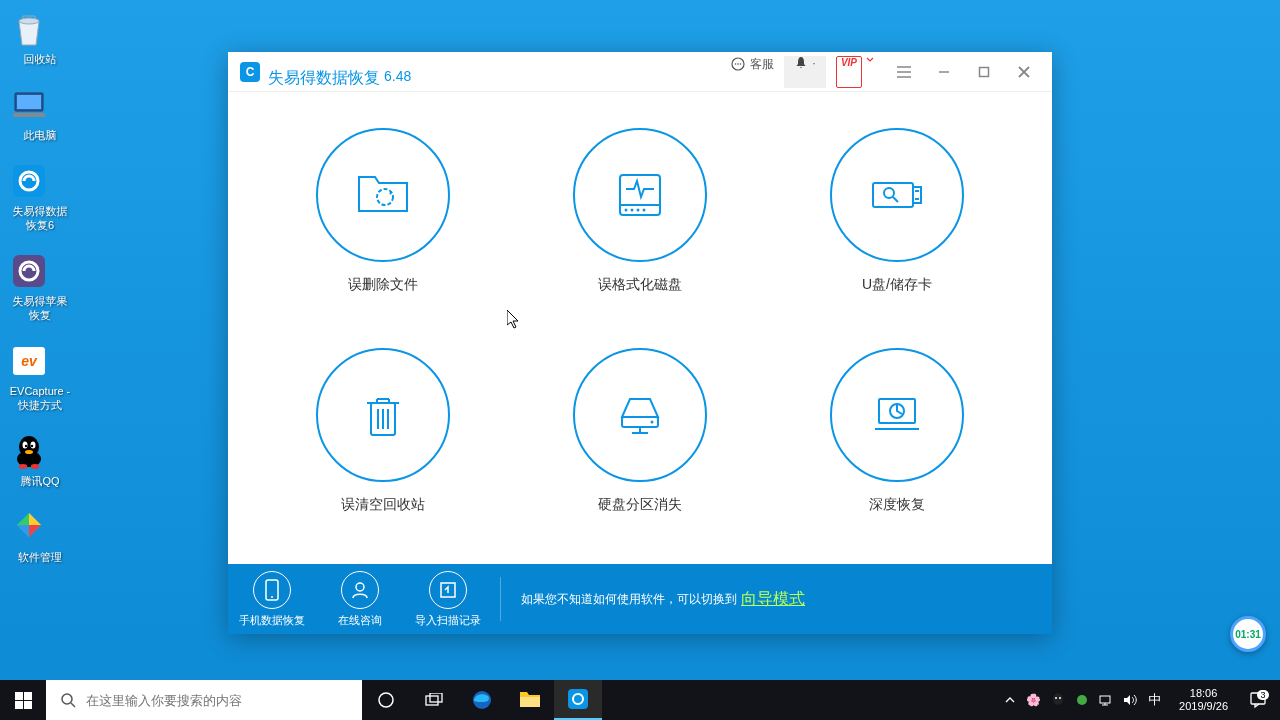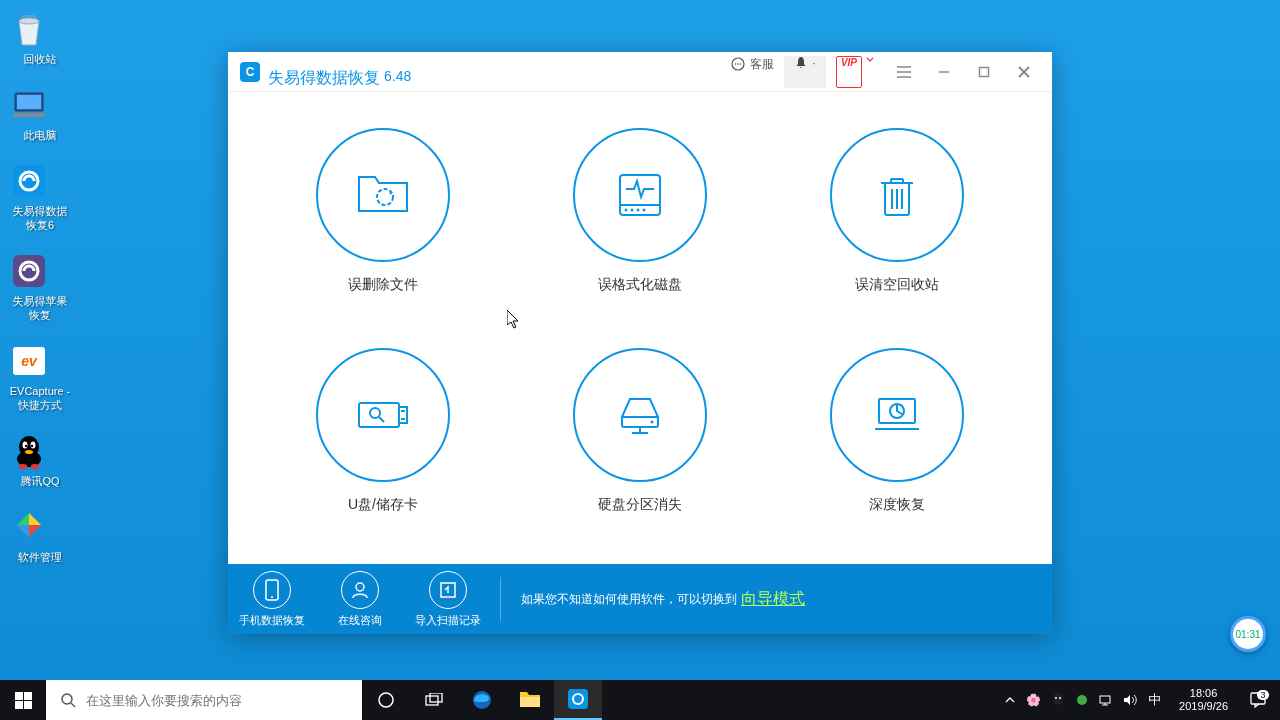--- a/index.html
+++ b/index.html
@@ -33,21 +33,21 @@
 
 .footer { height: 70px; background: #0585d2; display: flex; align-items: center; color: #fff; }
 .footer-btn { width: 88px; height: 100%; display: flex; flex-direction: column; align-items: center; justify-content: center; cursor: pointer; gap: 4px; }
 .footer-circle { width: 38px; height: 38px; border: 1.5px solid #fff; border-radius: 50%; display: flex; align-items: center; justify-content: center; }
 .footer-lbl { font-size: 11px; }
 .footer-sep { width: 1px; height: 44px; background: rgba(255,255,255,.3); margin: 0 20px 0 8px; }
 .footer-msg { font-size: 12px; }
 .footer-link { color: #b7ff55; text-decoration: underline; margin-left: 4px; cursor: pointer; }
 
 
-.float-badge { position: absolute; right: 14px; bottom: 68px; width: 36px; height: 36px; border-radius: 50%; background: #fff; border: 3px solid #4da3ff; display: flex; align-items: center; justify-content: center; font-size: 10px; color: #0a6; font-weight: normal; box-shadow: 0 2px 6px rgba(0,0,0,.3); }
+.float-badge { position: absolute; right: 14px; bottom: 68px; width: 36px; height: 36px; border-radius: 50%; background: #fff; border: 3px solid #4da3ff; display: flex; align-items: center; justify-content: center; font-size: 10px; color: #0a6; font-weight: bold; box-shadow: 0 2px 6px rgba(0,0,0,.3); }
 
 
 .taskbar { position: absolute; bottom: 0; left: 0; width: 100%; height: 40px; background: #111318; display: flex; align-items: center; color: #fff; }
 .start-btn { width: 46px; height: 100%; display: flex; align-items: center; justify-content: center; cursor: pointer; }
 .search-box { flex: 0 0 316px; height: 100%; background: #fff; display: flex; align-items: center; padding: 12px 14px; gap: 10px; }
 .search-input { flex: 1; border: none; outline: none; font-size: 13px; color: #333; background: transparent; }
 .task-icons { display: flex; height: 100%; }
 .task-icon { width: 48px; height: 100%; display: flex; align-items: center; justify-content: center; cursor: pointer; }
 .task-icon.active { border-bottom: 2px solid #5cf; background: #2a2a2a; }
 .tray { margin-left: auto; display: flex; align-items: center; height: 100%; gap: 6px; padding-right: 6px; }
@@ -210,40 +210,40 @@
             <circle cx="14" cy="41" r="1.5" fill="#0a95e6"></circle>
             <circle cx="20" cy="41" r="1.5" fill="#0a95e6"></circle>
             <circle cx="26" cy="41" r="1.5" fill="#0a95e6"></circle>
             <circle cx="32" cy="41" r="1.5" fill="#0a95e6"></circle>
           </svg>
         </div>
       <div class="opt-label">误格式化磁盘</div>
     </div>
     <div class="opt">
       <div class="circle">
-          <svg width="40" height="48" viewBox="0 0 40 48">
-            <rect x="8" y="12" width="24" height="32" rx="2" fill="none" stroke="#0a95e6" stroke-width="2"></rect>
-            <path d="M4 12 H36 M14 8 H26 M14 8 L14 12 M26 8 L26 12" stroke="#0a95e6" stroke-width="2"></path>
-            <path d="M15 18 V38 M20 18 V38 M25 18 V38" stroke="#0a95e6" stroke-width="2"></path>
-          </svg>
-        </div>
-      <div class="opt-label">误清空回收站</div>
-    </div>
-    <div class="opt">
-      <div class="circle">
           <svg width="60" height="40" viewBox="0 0 60 40">
             <rect x="6" y="8" width="40" height="24" rx="2" fill="none" stroke="#0a95e6" stroke-width="2"></rect>
             <rect x="46" y="12" width="8" height="16" fill="none" stroke="#0a95e6" stroke-width="2"></rect>
             <rect x="48" y="15" width="4" height="2" fill="#0a95e6"></rect>
             <rect x="48" y="23" width="4" height="2" fill="#0a95e6"></rect>
             <circle cx="22" cy="18" r="5" fill="none" stroke="#0a95e6" stroke-width="2"></circle>
             <path d="M26 22 L31 27" stroke="#0a95e6" stroke-width="2"></path>
           </svg>
         </div>
       <div class="opt-label">U盘/储存卡</div>
+    </div>
+    <div class="opt">
+      <div class="circle">
+          <svg width="40" height="48" viewBox="0 0 40 48">
+            <rect x="8" y="12" width="24" height="32" rx="2" fill="none" stroke="#0a95e6" stroke-width="2"></rect>
+            <path d="M4 12 H36 M14 8 H26 M14 8 L14 12 M26 8 L26 12" stroke="#0a95e6" stroke-width="2"></path>
+            <path d="M15 18 V38 M20 18 V38 M25 18 V38" stroke="#0a95e6" stroke-width="2"></path>
+          </svg>
+        </div>
+      <div class="opt-label">误清空回收站</div>
     </div>
     <div class="opt">
       <div class="circle">
           <svg width="56" height="48" viewBox="0 0 56 48">
             <path d="M10 26 L18 8 L38 8 L46 26 Z" fill="none" stroke="#0a95e6" stroke-width="2"></path>
             <rect x="10" y="26" width="36" height="10" rx="2" fill="none" stroke="#0a95e6" stroke-width="2"></rect>
             <circle cx="40" cy="31" r="1.5" fill="#0a95e6"></circle>
             <path d="M28 36 V42 M20 42 H36" stroke="#0a95e6" stroke-width="2"></path>
           </svg>
         </div>

